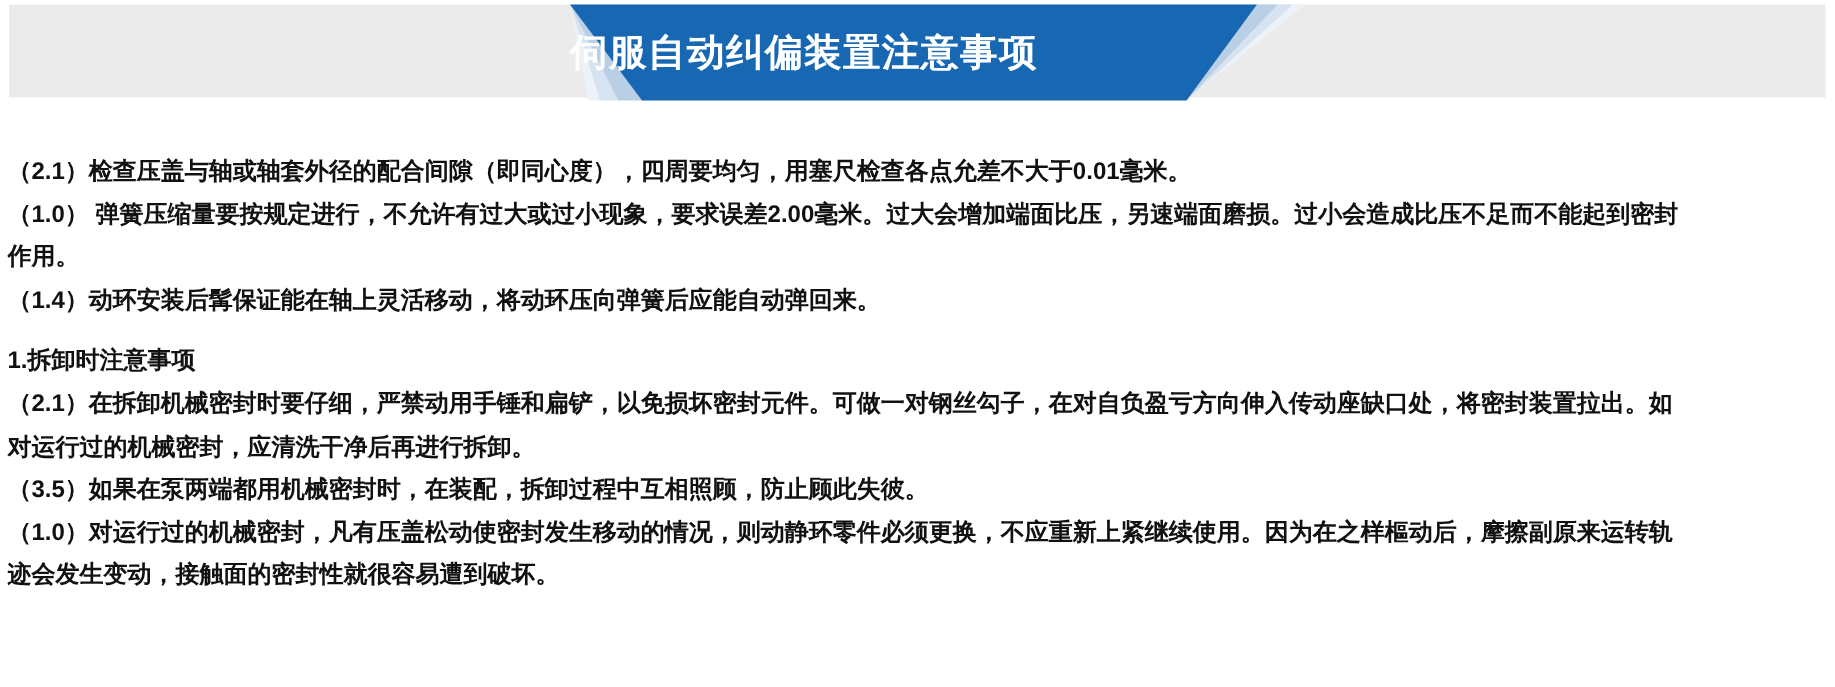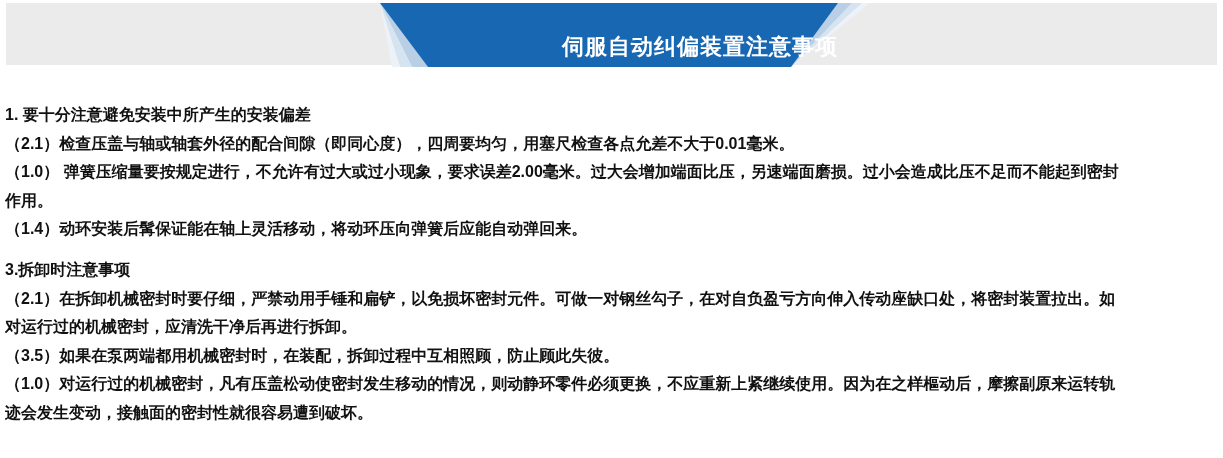--- a/index.html
+++ b/index.html
@@ -17,25 +17,25 @@
   
   .banner {
     position: relative;
     width: 1223px;
     height: 70px;
   }
   .banner svg { display: block; }
   .banner-title {
     position: absolute;
     left: 380px;
-    top: 32px;
+    top: 18px;
     width: 458px;
-    text-align: right;
+    text-align: left;
     color: #ffffff;
-    font-size: 22px;
+    font-size: 25px;
     font-weight: bold;
     letter-spacing: 1px;
     white-space: nowrap;
   }
   
   .content {
     margin-top: 31px;
     padding-left: 5px;
     padding-right: 4px;
     color: #111111;
@@ -67,25 +67,24 @@
     <polygon points="791,67 838,3 852,3" fill="#b9cfe5"></polygon>
     <polygon points="791,67 852,3 862,3" fill="#d6e3f0"></polygon>
     <polygon points="791,67 862,3 870,3" fill="#ecf2f8"></polygon>
 
     <polygon points="380,3 838,3 791,67 428,67" fill="#1767b2"></polygon>
   </svg>
   <div class="banner-title">伺服自动纠偏装置注意事项</div>
 </div>
 
 <div class="content">
-  <div class="line">1. 要十分注意避免安装中所产生的安装偏差</div>
   <div class="line">（2.1）检查压盖与轴或轴套外径的配合间隙（即同心度），四周要均匀，用塞尺检查各点允差不大于0.01毫米。</div>
   <div class="line">（1.0） 弹簧压缩量要按规定进行，不允许有过大或过小现象，要求误差2.00毫米。过大会增加端面比压，另速端面磨损。过小会造成比压不足而不能起到密封</div>
   <div class="line">作用。</div>
   <div class="line">（1.4）动环安装后髯保证能在轴上灵活移动，将动环压向弹簧后应能自动弹回来。</div>
   <div class="spacer"></div>
-  <div class="line">3.拆卸时注意事项</div>
+  <div class="line">1.拆卸时注意事项</div>
   <div class="line">（2.1）在拆卸机械密封时要仔细，严禁动用手锤和扁铲，以免损坏密封元件。可做一对钢丝勾子，在对自负盈亏方向伸入传动座缺口处，将密封装置拉出。如</div>
   <div class="line">对运行过的机械密封，应清洗干净后再进行拆卸。</div>
   <div class="line">（3.5）如果在泵两端都用机械密封时，在装配，拆卸过程中互相照顾，防止顾此失彼。</div>
   <div class="line">（1.0）对运行过的机械密封，凡有压盖松动使密封发生移动的情况，则动静环零件必须更换，不应重新上紧继续使用。因为在之样樞动后，摩擦副原来运转轨</div>
   <div class="line">迹会发生变动，接触面的密封性就很容易遭到破坏。</div>
 </div>
 
 </body></html>

